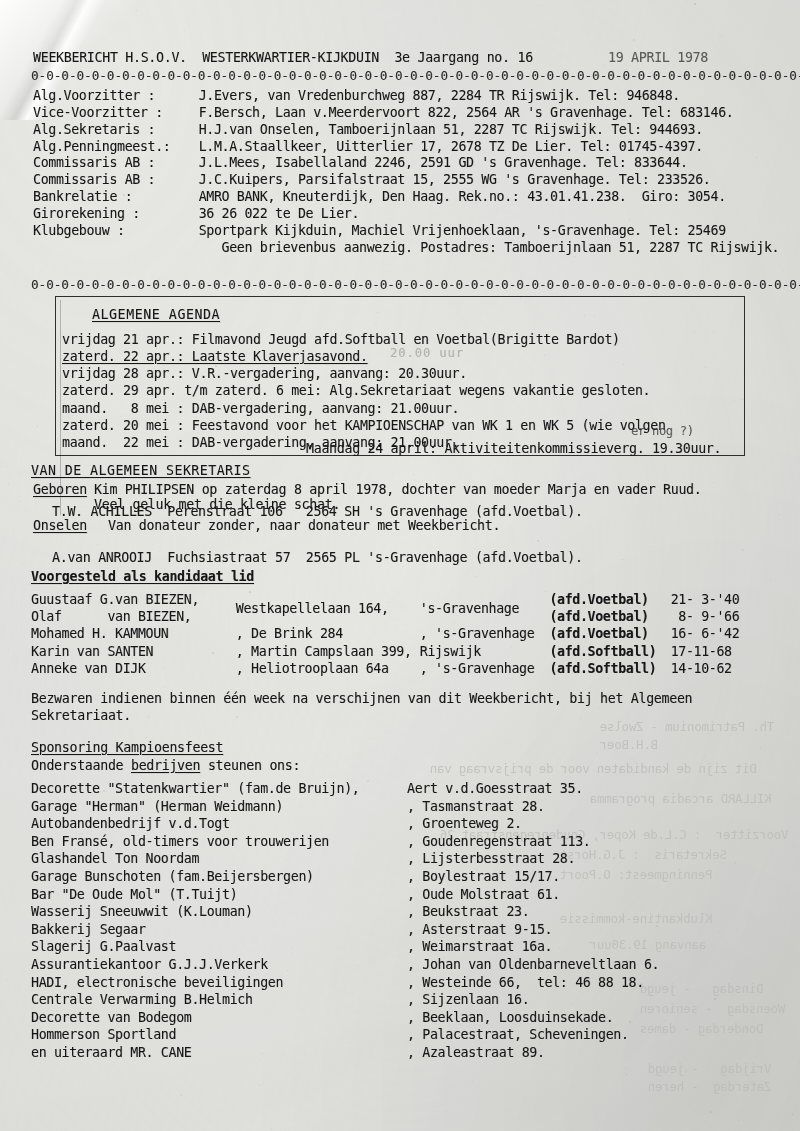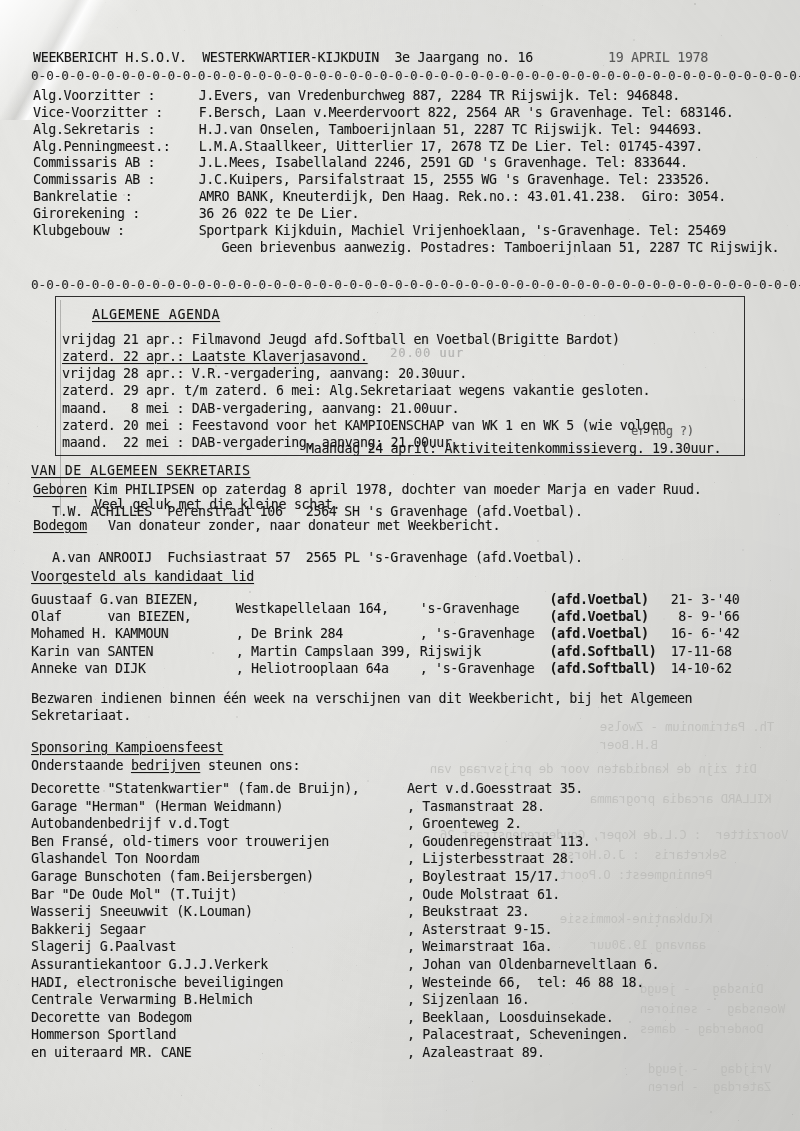--- a/index.html
+++ b/index.html
@@ -120,21 +120,21 @@
 
   
   #sec-secretaris-title { top: 463px; left: 31px; letter-spacing: 0.5px; }
   #geboren-label { top: 482px; left: 33px; }
   #geboren-text { top: 482px; left: 94px; }
   #geboren-text2 { top: 497px; left: 94px; }
   #mutaties-label { top: 518px; left: 33px; }
   #mutaties-text { top: 518px; left: 108px; }
   #mut-1 { top: 504px; left: 52px; }
   #mut-2 { top: 550px; left: 52px; }
-  #kandidaat-title { top: 569px; left: 31px; }
+  #kandidaat-title { top: 569px; left: 31px; font-weight: bold; }
 
   
   #kandidaat-table {
     position: absolute;
     top: 591px;
     left: 31px;
     width: 740px;
     border-collapse: collapse;
     font-size: 13.2px;
     letter-spacing: -0.3px;
@@ -252,21 +252,21 @@
     <div class="tw" id="agenda-ghost-1">20.00 uur</div>
     <div class="tw" id="agenda-ghost-2">er nog ?)</div>
     <div class="tw" id="agenda-note">Maandag 24 april: Aktiviteitenkommissieverg. 19.30uur.</div>
 
     <div class="tw u" id="sec-secretaris-title">VAN DE ALGEMEEN SEKRETARIS</div>
 
     <div class="tw u" id="geboren-label">Geboren</div>
     <div class="tw" id="geboren-text">Kim PHILIPSEN op zaterdag 8 april 1978, dochter van moeder Marja en vader Ruud.</div>
     <div class="tw" id="geboren-text2">Veel geluk met die kleine schat.</div>
 
-    <div class="tw u" id="mutaties-label">Bodegom</div>
+    <div class="tw u" id="mutaties-label">Onselen</div>
     <div class="tw" id="mutaties-text">Van donateur zonder, naar donateur met Weekbericht.</div>
     <div class="tw" id="mut-1">T.W. ACHILLES  Perenstraat 106   2564 SH 's Gravenhage (afd.Voetbal).</div>
     <div class="tw" id="mut-2">A.van ANROOIJ  Fuchsiastraat 57  2565 PL 's-Gravenhage (afd.Voetbal).</div>
 
     <div class="tw u" id="kandidaat-title">Voorgesteld als kandidaat lid</div>
     <table id="kandidaat-table">
       <tbody id="kandidaat-tbody">
           <tr>
             <td class="col-name">Guustaaf G.van BIEZEN,</td>
             <td class="col-street" rowspan="2" style="vertical-align: middle;">Westkapellelaan 164,</td>

